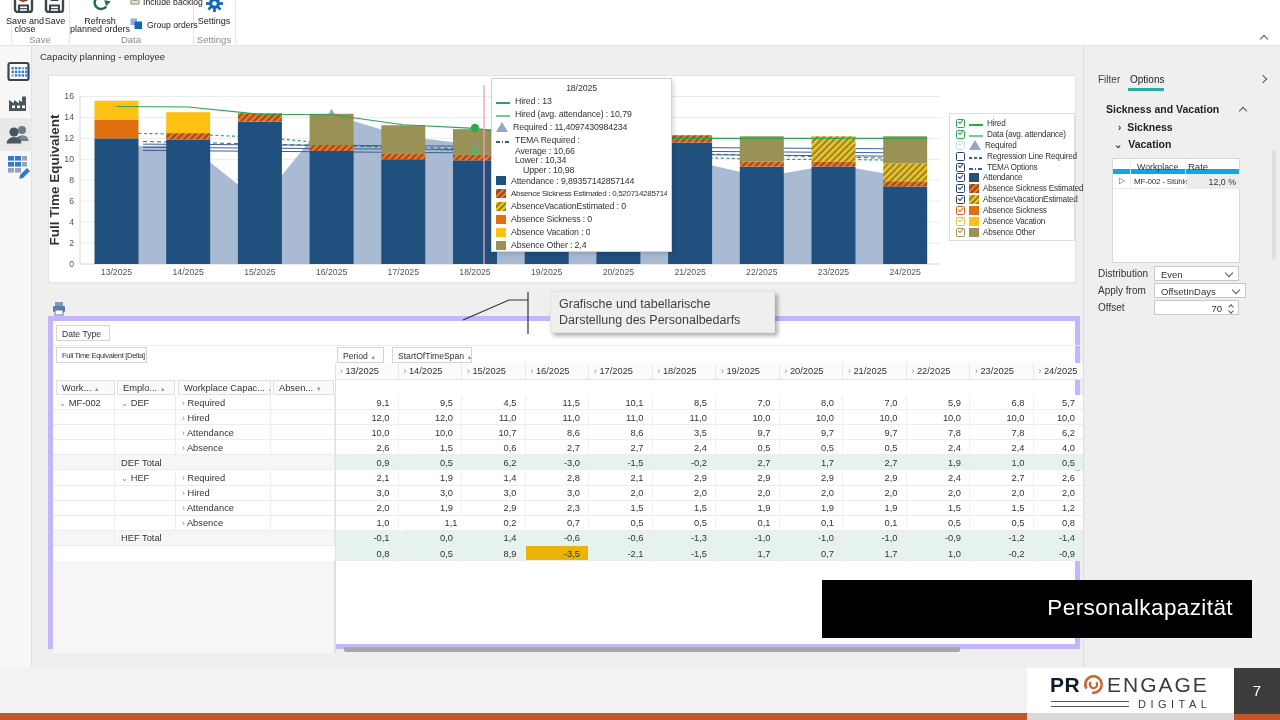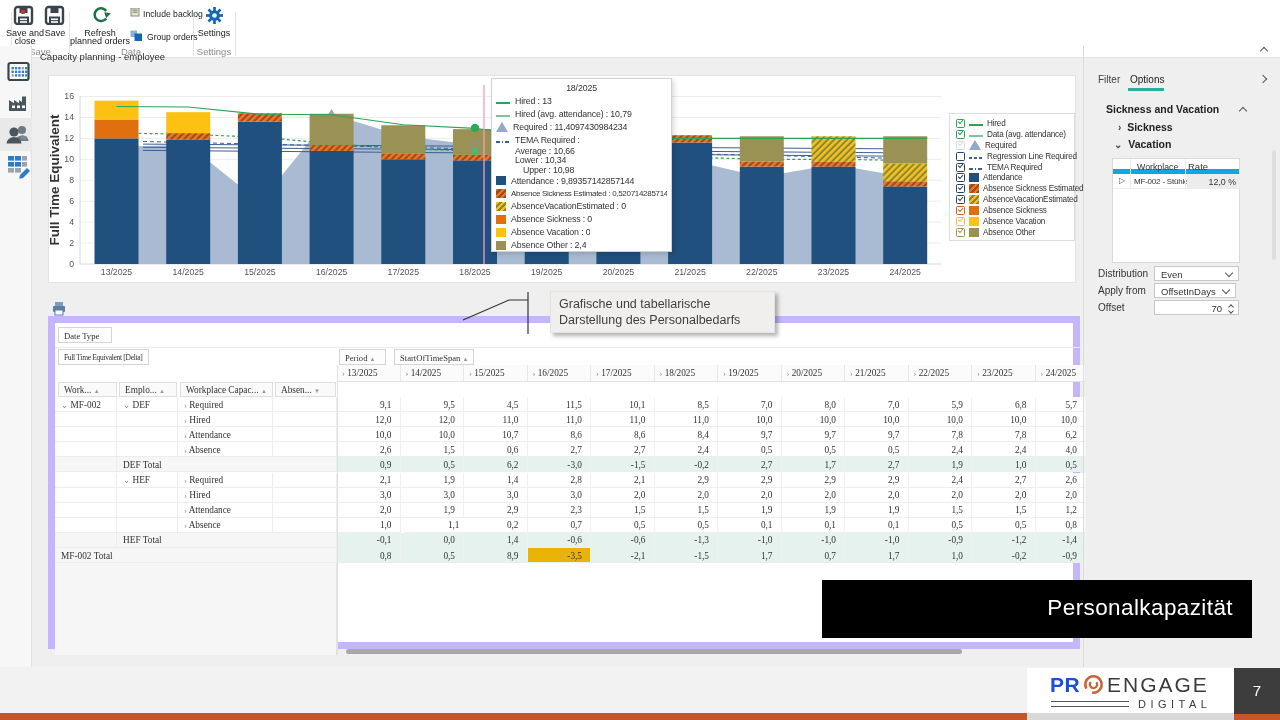--- a/index.html
+++ b/index.html
@@ -1,37 +1,37 @@
 <!DOCTYPE html>
 <html><head><meta charset="utf-8">
 <style>
 * { margin:0; padding:0; box-sizing:border-box; }
 body { width:1280px; height:720px; position:relative; overflow:hidden;
   font-family:"Liberation Sans",sans-serif; background:#fff; }
 #main { position:absolute; left:0; top:46px; width:1280px; height:621px; background:#EFEFEF; }
-#ribbon { position:absolute; left:0; top:12px; width:1280px; height:46px; background:#fff; border-bottom:1px solid #E3E3E3; }
+#ribbon { position:absolute; left:0; top:0; width:1280px; height:46px; background:#fff; border-bottom:1px solid #E3E3E3; }
 .rlb { position:absolute; font-size:9px; color:#222; text-align:center; line-height:8px; }
 .rgl { position:absolute; top:34px; font-size:9.5px; color:#8A8A8A; text-align:center; }
 #sidebar { position:absolute; left:0; top:46px; width:32px; height:621px; background:#F7F7F7; border-right:1px solid #E2E2E2; }
 #heading { position:absolute; left:40px; top:51px; font-size:9.5px; color:#2F2F2F; }
 #chartcard { position:absolute; left:48px; top:75px; width:1028px; height:208px; background:#fff; border:1px solid #E3E3E3; }
 #legend { position:absolute; left:949px; top:113px; width:126px; height:128px; background:#fff; border:1px solid #DDD; padding:4px 0 0 6px; }
 .lr { height:10.9px; display:flex; align-items:center; }
 .cb { width:9px; height:9px; border:1.4px solid; border-radius:1.5px; background:#fff; display:inline-block; position:relative; flex:none; }
 .ck { position:absolute; left:1px; top:0.5px; width:4.5px; height:2.6px; border-left:1.6px solid; border-bottom:1.6px solid; transform:rotate(-48deg); }
 .sw { display:inline-block; margin-left:4px; flex:none; }
 .lt { font-size:8.2px; letter-spacing:-0.2px; color:#333; margin-left:4px; white-space:nowrap; }
 #tooltip { position:absolute; left:491px; top:78px; width:181px; height:174px; background:#fff;
   border:1px solid #D2D2D2; box-shadow:2px 2px 5px rgba(0,0,0,0.15); font-size:8.8px; color:#333; padding:3px 4px; letter-spacing:-0.15px; overflow:hidden; }
 .tr2 { display:flex; align-items:center; height:12.9px; white-space:nowrap; }
 .tr2.sub { height:9.2px; }
 .tr2 .sw { margin-left:0; margin-right:5px; }
 .tr2 span:last-child { overflow:hidden; }
 #printer { position:absolute; left:51px; top:301px; }
-#tablecard { position:absolute; left:48px; top:316px; width:1032px; height:333px; background:#fff; border:7px solid #c4b5fd; font-size:9.3px; color:#333;font-family:Liberation Serif, serif; }
+#tablecard { position:absolute; left:48px; top:316px; width:1032px; height:333px; background:#fff; border:5px solid #c4b5fd; font-size:9.3px; color:#333; }
 .chip { position:absolute; height:16px; background:#FDFDFD; border:1px solid #D5D5D5; font-size:8.6px; color:#333; padding:3px 0 0 5px; white-space:nowrap; overflow:hidden; }
 .sortg { font-size:6px; color:#999; }
 .whdr { position:absolute; height:17px; background:#FBFBFB; border-right:1px solid #E8E8E8; border-bottom:1px solid #E2E2E2; padding:3px 0 0 5px; white-space:nowrap; overflow:hidden; }
 .rhdr { position:absolute; height:15px; background:#FAFAFA; border:1px solid #DFDFDF; padding:2px 0 0 5px; white-space:nowrap; overflow:hidden; }
 .chv { color:#888; font-size:8.5px; }
 .chv2 { color:#444; font-size:10px; }
 .cell { position:absolute; height:15.1px; border-bottom:1px solid #EDEDED; padding-top:2.5px; white-space:nowrap; overflow:hidden; }
 .lab { padding-left:6px; border-right:1px solid #EDEDED; }
 .val { text-align:right; padding-right:8px; border-right:1px solid #F1F1F1; }
 #panel { position:absolute; left:1083px; top:46px; width:197px; height:621px; border-left:1px solid #DCDCDC; }
@@ -270,21 +270,21 @@
 <div class="lr">
       <span class="cb" style="border-color:#27416B"></span>
       <span class="sw" style="width:14px;height:2px;margin-top:4px;background:repeating-linear-gradient(90deg,#3D5E94 0 3px,transparent 3px 5px)"></span>
       <span class="lt">Regression Line Required</span>
     </div>
 <div class="lr">
       <span class="cb" style="border-color:#27416B;">
         <span class="ck" style="border-color:#27416B"></span>
       </span>
       <span class="sw" style="width:14px;height:2px;margin-top:4px;background:repeating-linear-gradient(90deg,#3D5E94 0 4px,transparent 4px 6px,#3D5E94 6px 7px,transparent 7px 9px)"></span>
-      <span class="lt">TEMA Required</span>
+      <span class="lt">TEMA Options</span>
     </div>
 <div class="lr">
       <span class="cb" style="border-color:#27416B;">
         <span class="ck" style="border-color:#27416B"></span>
       </span>
       <span class="sw" style="width:10px;height:9px;background:#20507E"></span>
       <span class="lt">Attendance</span>
     </div>
 <div class="lr">
       <span class="cb" style="border-color:#27416B;">
@@ -435,21 +435,21 @@
 <div class="cell val" style="left:980.5px;top:89.1px;width:50.5px;background:#FFFFFF">10,0</div>
 <div class="cell lab" style="left:0px;top:104.2px;width:62px"></div>
 <div class="cell lab" style="left:62px;top:104.2px;width:61px"></div>
 <div class="cell lab" style="left:123px;top:104.2px;width:95px"><span class="chv">›</span> Attendance</div>
 <div class="cell lab" style="left:218px;top:104.2px;width:64px"></div>
 <div class="cell val" style="left:282.0px;top:104.2px;width:63.5px;background:#FFFFFF">10,0</div>
 <div class="cell val" style="left:345.5px;top:104.2px;width:63.5px;background:#FFFFFF">10,0</div>
 <div class="cell val" style="left:409.0px;top:104.2px;width:63.5px;background:#FFFFFF">10,7</div>
 <div class="cell val" style="left:472.5px;top:104.2px;width:63.5px;background:#FFFFFF">8,6</div>
 <div class="cell val" style="left:536.0px;top:104.2px;width:63.5px;background:#FFFFFF">8,6</div>
-<div class="cell val" style="left:599.5px;top:104.2px;width:63.5px;background:#FFFFFF">8,4</div>
+<div class="cell val" style="left:599.5px;top:104.2px;width:63.5px;background:#FFFFFF">3,5</div>
 <div class="cell val" style="left:663.0px;top:104.2px;width:63.5px;background:#FFFFFF">9,7</div>
 <div class="cell val" style="left:726.5px;top:104.2px;width:63.5px;background:#FFFFFF">9,7</div>
 <div class="cell val" style="left:790.0px;top:104.2px;width:63.5px;background:#FFFFFF">9,7</div>
 <div class="cell val" style="left:853.5px;top:104.2px;width:63.5px;background:#FFFFFF">7,8</div>
 <div class="cell val" style="left:917.0px;top:104.2px;width:63.5px;background:#FFFFFF">7,8</div>
 <div class="cell val" style="left:980.5px;top:104.2px;width:50.5px;background:#FFFFFF">6,2</div>
 <div class="cell lab" style="left:0px;top:119.3px;width:62px"></div>
 <div class="cell lab" style="left:62px;top:119.3px;width:61px"></div>
 <div class="cell lab" style="left:123px;top:119.3px;width:95px"><span class="chv">›</span> Absence</div>
 <div class="cell lab" style="left:218px;top:119.3px;width:64px"></div>
@@ -550,21 +550,20 @@
 <div class="cell val" style="left:409.0px;top:209.9px;width:63.5px;background:#E6F2EE">1,4</div>
 <div class="cell val" style="left:472.5px;top:209.9px;width:63.5px;background:#E6F2EE">-0,6</div>
 <div class="cell val" style="left:536.0px;top:209.9px;width:63.5px;background:#E6F2EE">-0,6</div>
 <div class="cell val" style="left:599.5px;top:209.9px;width:63.5px;background:#E6F2EE">-1,3</div>
 <div class="cell val" style="left:663.0px;top:209.9px;width:63.5px;background:#E6F2EE">-1,0</div>
 <div class="cell val" style="left:726.5px;top:209.9px;width:63.5px;background:#E6F2EE">-1,0</div>
 <div class="cell val" style="left:790.0px;top:209.9px;width:63.5px;background:#E6F2EE">-1,0</div>
 <div class="cell val" style="left:853.5px;top:209.9px;width:63.5px;background:#E6F2EE">-0,9</div>
 <div class="cell val" style="left:917.0px;top:209.9px;width:63.5px;background:#E6F2EE">-1,2</div>
 <div class="cell val" style="left:980.5px;top:209.9px;width:50.5px;background:#E6F2EE">-1,4</div>
-<div class="cell lab" style="left:0;top:225.0px;width:282px;background:#F6F6F6">MF-002 Total</div>
 <div class="cell val" style="left:282.0px;top:225.0px;width:63.5px;background:#E6F2EE">0,8</div>
 <div class="cell val" style="left:345.5px;top:225.0px;width:63.5px;background:#E6F2EE">0,5</div>
 <div class="cell val" style="left:409.0px;top:225.0px;width:63.5px;background:#E6F2EE">8,9</div>
 <div class="cell val" style="left:472.5px;top:225.0px;width:63.5px;background:#eab308">-3,5</div>
 <div class="cell val" style="left:536.0px;top:225.0px;width:63.5px;background:#E6F2EE">-2,1</div>
 <div class="cell val" style="left:599.5px;top:225.0px;width:63.5px;background:#E6F2EE">-1,5</div>
 <div class="cell val" style="left:663.0px;top:225.0px;width:63.5px;background:#E6F2EE">1,7</div>
 <div class="cell val" style="left:726.5px;top:225.0px;width:63.5px;background:#E6F2EE">0,7</div>
 <div class="cell val" style="left:790.0px;top:225.0px;width:63.5px;background:#E6F2EE">1,7</div>
 <div class="cell val" style="left:853.5px;top:225.0px;width:63.5px;background:#E6F2EE">1,0</div>
@@ -595,42 +594,42 @@
       </div>
       <div style="position:absolute;left:17px;top:0;width:1px;height:30px;background:#EDEDED"></div>
       <div style="position:absolute;left:72px;top:0;width:1px;height:30px;background:#EDEDED"></div>
     </div>
 <div style="position:absolute;left:14px;top:222px;font-size:10px;color:#333">Distribution</div>
     <div style="position:absolute;left:70px;top:220px;width:85px;height:15px;background:#fff;border:1px solid #C8C8C8;font-size:9.5px;color:#333">
       <span style="position:absolute;left:6px;top:2px">Even</span>
       <span class="pch" style="right:6px;top:3px;transform:rotate(45deg)"></span>
     </div>
 <div style="position:absolute;left:14px;top:239px;font-size:10px;color:#333">Apply from</div>
-    <div style="position:absolute;left:70px;top:237px;width:82px;height:15px;background:#fff;border:1px solid #C8C8C8;font-size:9.5px;color:#333">
+    <div style="position:absolute;left:70px;top:237px;width:92px;height:15px;background:#fff;border:1px solid #C8C8C8;font-size:9.5px;color:#333">
       <span style="position:absolute;left:6px;top:2px">OffsetInDays</span>
       <span class="pch" style="right:6px;top:3px;transform:rotate(45deg)"></span>
     </div>
 <div style="position:absolute;left:14px;top:256px;font-size:10px;color:#333">Offset</div>
     <div style="position:absolute;left:70px;top:254px;width:85px;height:15px;background:#fff;border:1px solid #C8C8C8;font-size:9.5px;color:#333">
       <span style="position:absolute;right:16px;top:2px">70</span>
       <span class="pch sm" style="right:5px;top:3.5px;transform:rotate(-135deg)"></span>
       <span class="pch sm" style="right:5px;top:7.5px;transform:rotate(45deg)"></span>
     </div>
 <div style="position:absolute;left:188px;top:104px;width:4px;height:110px;background:#DEDEDE;border-radius:2px"></div>
 </div>
 <svg style="position:absolute;left:455px;top:288px" width="130" height="50">
 <polyline points="8,32 54,12 73,12" fill="none" stroke="#333" stroke-width="1.2"></polyline>
 <line x1="73" y1="4" x2="73" y2="46" stroke="#333" stroke-width="1.2"></line>
 </svg>
 <div id="callout">Grafische und tabellarische<br>Darstellung des Personalbedarfs</div>
 <div id="lowstrip"></div>
 <div id="blackbox">Personalkapazität</div>
 <div id="bottombar"></div>
 <div id="logobox">
-    <span style="position:absolute;left:23px;top:5px;font-size:21px;font-weight:bold;color:#1d4ed8;letter-spacing:0.5px">PR</span>
+    <span style="position:absolute;left:23px;top:5px;font-size:21px;font-weight:bold;color:#0f172a;letter-spacing:0.5px">PR</span>
     <svg style="position:absolute;left:56px;top:6px" width="21" height="21" viewBox="0 0 21 21">
       <circle cx="10.5" cy="10.5" r="8.2" fill="none" stroke="#C96335" stroke-width="2.6" stroke-dasharray="44,7.5" transform="rotate(150 10.5 10.5)"></circle>
       <circle cx="10.5" cy="10.5" r="3.6" fill="none" stroke="#C96335" stroke-width="2.2" stroke-dasharray="16,6.6" transform="rotate(-40 10.5 10.5)"></circle>
     </svg>
     <span style="position:absolute;left:80px;top:5px;font-size:21px;color:#3B3B3B;letter-spacing:2px">ENGAGE</span>
     <div style="position:absolute;left:24px;top:33px;width:78px;height:1.4px;background:#555"></div>
     <div style="position:absolute;left:24px;top:38px;width:78px;height:1.4px;background:#555"></div>
     <span style="position:absolute;left:111px;top:30px;font-size:11px;color:#3B3B3B;letter-spacing:4.5px">DIGITAL</span>
   </div>
 <div id="logograystrip"></div>

